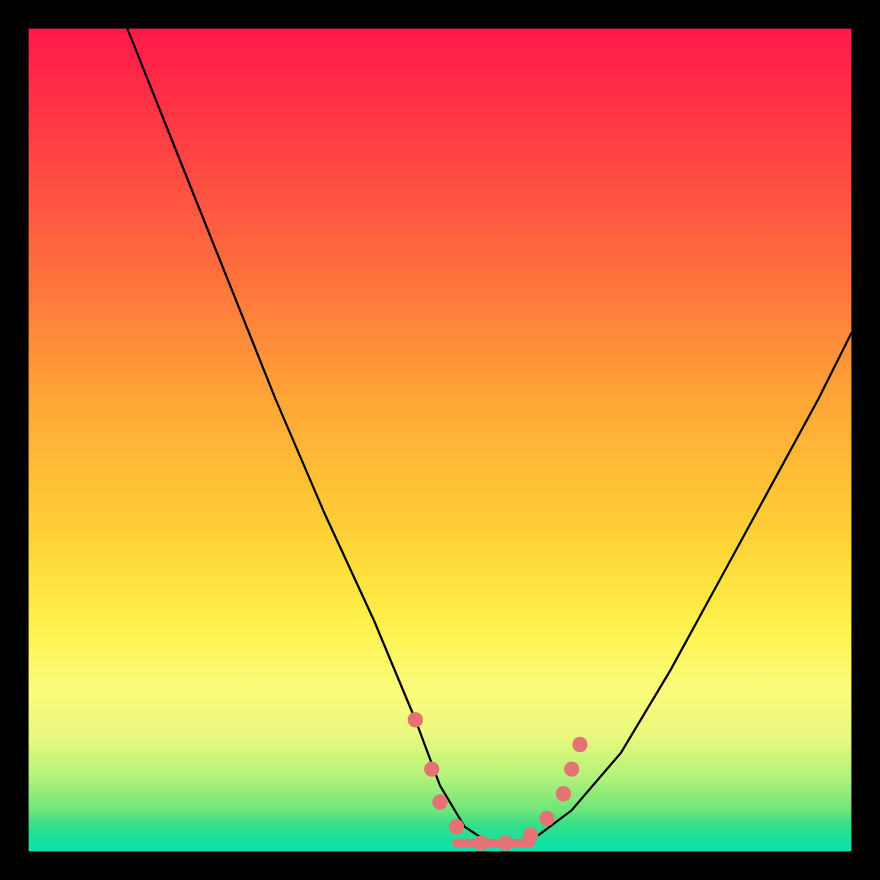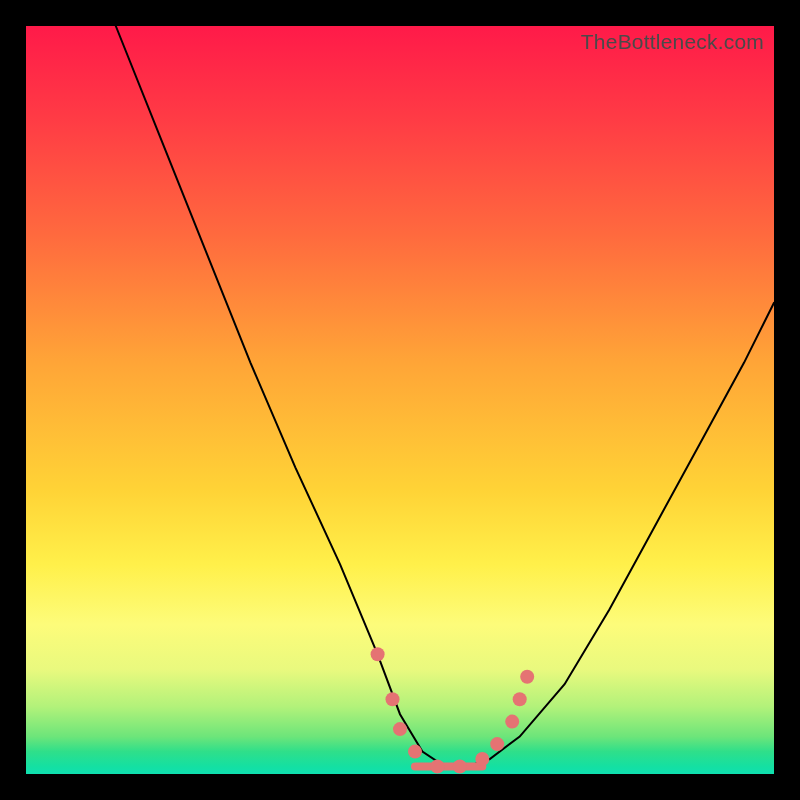--- a/index.html
+++ b/index.html
@@ -76,21 +76,20 @@
     stroke-width: 8;
     stroke-linecap: round;
     fill: none;
   }
 </style>
 </head>
 <body>
 
 <div class="frame">
   <div class="plot">
-    <div class="watermark">TheBottleneck.com</div>
     <svg class="curve" viewBox="0 0 748 748">
       <path id="curve-path" class="curve-path" d="M89.8 0.0 L134.6 112.2 L179.5 224.4 L224.4 336.6 L269.3 441.3 L314.2 538.6 L351.6 628.3 L374.0 688.2 L396.4 725.6 L418.9 740.5 L441.3 740.5 L463.8 733.0 L493.7 710.6 L538.6 658.2 L583.4 583.4 L628.3 501.2 L673.2 418.9 L718.1 336.6 L748.0 276.8"></path>
       <path id="flat-seg" class="flat-seg" d="M389.0 740.5 L456.3 740.5"></path>
       <g id="dots">
           <circle cx="351.6" cy="628.3" r="7" class="dot"></circle>
           <circle cx="366.5" cy="673.2" r="7" class="dot"></circle>
           <circle cx="374.0" cy="703.1" r="7" class="dot"></circle>
           <circle cx="389.0" cy="725.6" r="7" class="dot"></circle>
           <circle cx="411.4" cy="740.5" r="7" class="dot"></circle>
           <circle cx="433.8" cy="740.5" r="7" class="dot"></circle>

